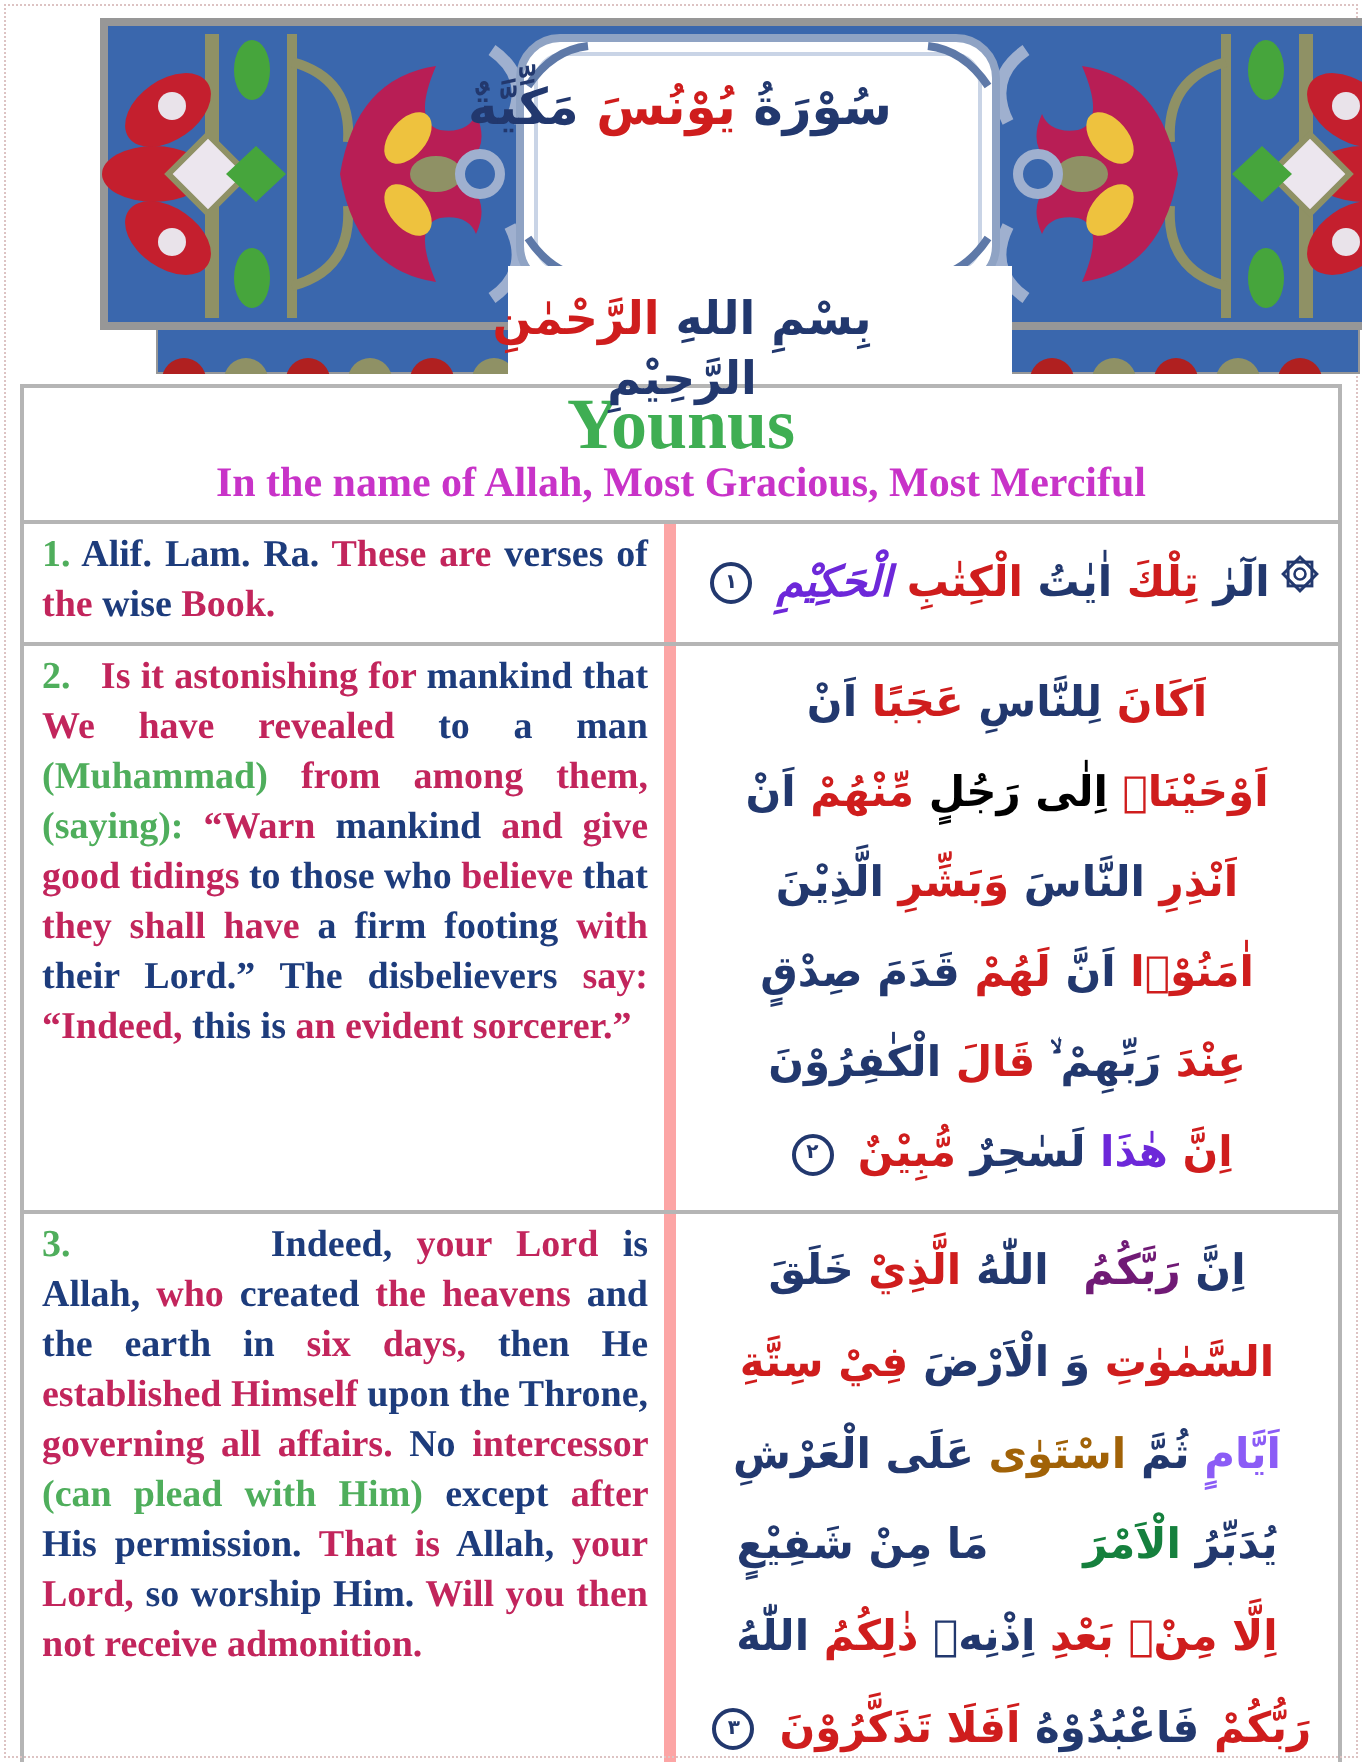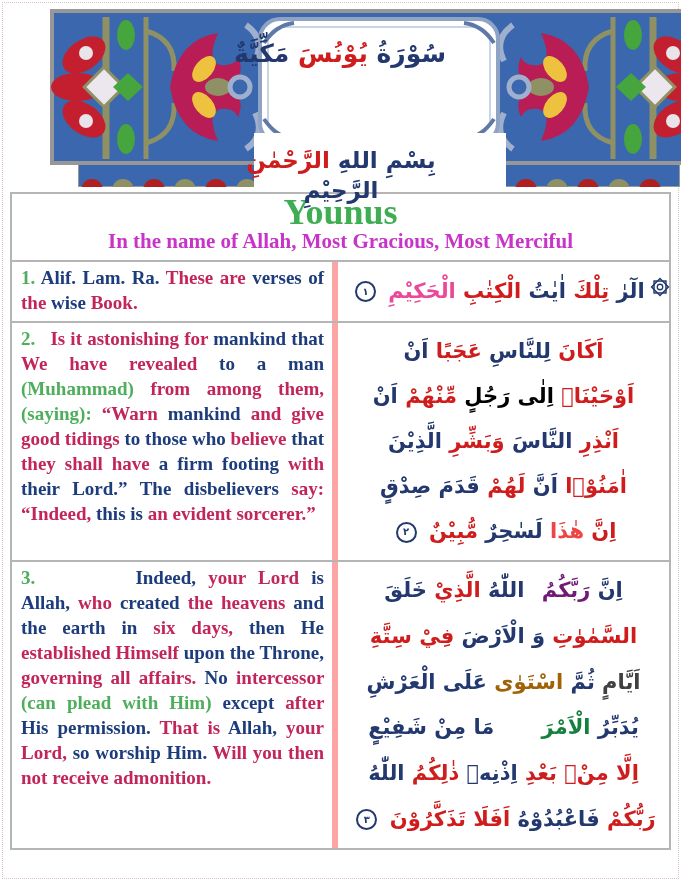--- a/index.html
+++ b/index.html
@@ -128,39 +128,40 @@
       <div class="bismillah-translation" style="color: rgb(200, 51, 200);">In the name of Allah, Most Gracious, Most Merciful</div>
     </div>
     <div id="verse-table">
         <div class="verse-row">
           <div class="english-cell"><span class="verse-num" style="color: rgb(79, 174, 92);">1.</span> <span style="color: rgb(29, 60, 124);">Alif. Lam. Ra.</span> <span style="color: rgb(194, 37, 92);">These are</span> <span style="color: rgb(29, 60, 124);">verses of</span> <span style="color: rgb(194, 37, 92);">the</span> <span style="color: rgb(29, 60, 124);">wise</span> <span style="color: rgb(194, 37, 92);">Book.</span> </div>
           <div class="arabic-cell">
             <div class="arabic-line"><span class="rosette"><svg width="22" height="22" viewBox="0 0 24 24">
                   <rect x="5.5" y="5.5" width="13" height="13" fill="#fff" stroke="#22386e" stroke-width="1.6" transform="rotate(45 12 12)"></rect>
                   <rect x="5.5" y="5.5" width="13" height="13" fill="none" stroke="#22386e" stroke-width="1.6"></rect>
                   <circle cx="12" cy="12" r="3" fill="none" stroke="#22386e" stroke-width="1.4"></circle>
-                </svg></span><span style="color: rgb(34, 56, 110);">الٓرٰ</span> <span style="color: rgb(207, 29, 29);">تِلْكَ</span> <span style="color: rgb(34, 56, 110);">اٰيٰتُ</span> <span style="color: rgb(207, 29, 29);">الْكِتٰبِ</span> <span style="color: #ec4899;">الْحَكِيْمِ</span> <span class="ayah-mark" style="color: rgb(34, 56, 110);">١</span></div>
+                </svg></span><span style="color: rgb(34, 56, 110);">الٓرٰ</span> <span style="color: rgb(207, 29, 29);">تِلْكَ</span> <span style="color: rgb(34, 56, 110);">اٰيٰتُ</span> <span style="color: rgb(207, 29, 29);">الْكِتٰبِ</span> <span style="color: #6d28d9; font-style: italic;">الْحَكِيْمِ</span> <span class="ayah-mark" style="color: rgb(34, 56, 110);">١</span></div>
           </div>
         </div>
         <div class="verse-row">
           <div class="english-cell"><span class="verse-num" style="color: rgb(79, 174, 92);">2.</span> <span style="color: rgb(194, 37, 92);">Is it astonishing for</span> <span style="color: rgb(29, 60, 124);">mankind that</span> <span style="color: rgb(194, 37, 92);">We have revealed</span> <span style="color: rgb(29, 60, 124);">to a man</span> <span style="color: rgb(79, 174, 92);">(Muhammad)</span> <span style="color: rgb(194, 37, 92);">from among them,</span> <span style="color: rgb(79, 174, 92);">(saying):</span> <span style="color: rgb(194, 37, 92);">“Warn</span> <span style="color: rgb(29, 60, 124);">mankind</span> <span style="color: rgb(194, 37, 92);">and give good tidings</span> <span style="color: rgb(29, 60, 124);">to those who</span> <span style="color: rgb(194, 37, 92);">believe</span> <span style="color: rgb(29, 60, 124);">that</span> <span style="color: rgb(194, 37, 92);">they shall have</span> <span style="color: rgb(29, 60, 124);">a firm footing</span> <span style="color: rgb(194, 37, 92);">with</span> <span style="color: rgb(29, 60, 124);">their Lord.”</span> <span style="color: rgb(29, 60, 124);">The disbelievers</span> <span style="color: rgb(194, 37, 92);">say: “Indeed,</span> <span style="color: rgb(29, 60, 124);">this is</span> <span style="color: rgb(194, 37, 92);">an evident sorcerer.”</span> </div>
           <div class="arabic-cell">
             <div class="arabic-line"><span style="color: rgb(207, 29, 29);">اَكَانَ</span> <span style="color: rgb(34, 56, 110);">لِلنَّاسِ</span> <span style="color: rgb(207, 29, 29);">عَجَبًا</span> <span style="color: rgb(34, 56, 110);">اَنْ</span> </div>
             <div class="arabic-line"><span style="color: rgb(207, 29, 29);">اَوْحَيْنَاۤ</span> <span style="color: #000000;">اِلٰى رَجُلٍ</span> <span style="color: rgb(207, 29, 29);">مِّنْهُمْ</span> <span style="color: rgb(34, 56, 110);">اَنْ</span> </div>
             <div class="arabic-line"><span style="color: rgb(207, 29, 29);">اَنْذِرِ</span> <span style="color: rgb(34, 56, 110);">النَّاسَ</span> <span style="color: rgb(207, 29, 29);">وَبَشِّرِ</span> <span style="color: rgb(34, 56, 110);">الَّذِيْنَ</span> </div>
             <div class="arabic-line"><span style="color: rgb(207, 29, 29);">اٰمَنُوْۤا</span> <span style="color: rgb(34, 56, 110);">اَنَّ</span> <span style="color: rgb(207, 29, 29);">لَهُمْ</span> <span style="color: rgb(34, 56, 110);">قَدَمَ صِدْقٍ</span> </div>
-            <div class="arabic-line"><span style="color: rgb(207, 29, 29);">اِنَّ</span> <span style="color: #ef4444; margin-top: 35px;">هٰذَا</span> <span style="color: rgb(34, 56, 110);">لَسٰحِرٌ</span> <span style="color: rgb(207, 29, 29);">مُّبِيْنٌ</span> <span class="ayah-mark" style="color: rgb(34, 56, 110);">٢</span></div>
+            <div class="arabic-line"><span style="color: rgb(207, 29, 29);">عِنْدَ</span> <span style="color: rgb(34, 56, 110);">رَبِّهِمْ ۙ</span> <span style="color: rgb(207, 29, 29);">قَالَ</span> <span style="color: rgb(34, 56, 110);">الْكٰفِرُوْنَ</span> </div>
+            <div class="arabic-line"><span style="color: rgb(207, 29, 29);">اِنَّ</span> <span style="color: #6d28d9; margin-top: 35px;">هٰذَا</span> <span style="color: rgb(34, 56, 110);">لَسٰحِرٌ</span> <span style="color: rgb(207, 29, 29);">مُّبِيْنٌ</span> <span class="ayah-mark" style="color: rgb(34, 56, 110);">٢</span></div>
           </div>
         </div>
         <div class="verse-row">
           <div class="english-cell"><span class="verse-num" style="color: rgb(79, 174, 92);">3.</span> <span style="color: rgb(29, 60, 124);">Indeed,</span> <span style="color: rgb(194, 37, 92);">your Lord</span> <span style="color: rgb(29, 60, 124);">is Allah,</span> <span style="color: rgb(194, 37, 92);">who</span> <span style="color: rgb(29, 60, 124);">created</span> <span style="color: rgb(194, 37, 92);">the heavens</span> <span style="color: rgb(29, 60, 124);">and the earth in</span> <span style="color: rgb(194, 37, 92);">six days,</span> <span style="color: rgb(29, 60, 124);">then He</span> <span style="color: rgb(194, 37, 92);">established Himself</span> <span style="color: rgb(29, 60, 124);">upon the Throne,</span> <span style="color: rgb(194, 37, 92);">governing all affairs.</span> <span style="color: rgb(29, 60, 124);">No</span> <span style="color: rgb(194, 37, 92);">intercessor</span> <span style="color: rgb(79, 174, 92);">(can plead with Him)</span> <span style="color: rgb(29, 60, 124);">except</span> <span style="color: rgb(194, 37, 92);">after</span> <span style="color: rgb(29, 60, 124);">His permission.</span> <span style="color: rgb(194, 37, 92);">That is</span> <span style="color: rgb(29, 60, 124);">Allah,</span> <span style="color: rgb(194, 37, 92);">your Lord,</span> <span style="color: rgb(29, 60, 124);">so worship Him.</span> <span style="color: rgb(194, 37, 92);">Will you then not receive admonition.</span> </div>
           <div class="arabic-cell">
             <div class="arabic-line"><span style="color: rgb(34, 56, 110);">اِنَّ</span> <span style="color: #701a75; margin-left: 10px;">رَبَّكُمُ</span> <span style="color: rgb(34, 56, 110);">اللّٰهُ</span> <span style="color: rgb(207, 29, 29);">الَّذِيْ</span> <span style="color: rgb(34, 56, 110);">خَلَقَ</span> </div>
             <div class="arabic-line"><span style="color: rgb(207, 29, 29);">السَّمٰوٰتِ</span> <span style="color: rgb(34, 56, 110);">وَ الْاَرْضَ</span> <span style="color: rgb(207, 29, 29);">فِيْ سِتَّةِ</span> </div>
-            <div class="arabic-line"><span style="color: #404040;">اَيَّامٍ</span> <span style="color: rgb(34, 56, 110);">ثُمَّ</span> <span style="color: #a16207;">اسْتَوٰى</span> <span style="color: rgb(34, 56, 110);">عَلَى الْعَرْشِ</span> </div>
+            <div class="arabic-line"><span style="color: #8b5cf6;">اَيَّامٍ</span> <span style="color: rgb(34, 56, 110);">ثُمَّ</span> <span style="color: #a16207;">اسْتَوٰى</span> <span style="color: rgb(34, 56, 110);">عَلَى الْعَرْشِ</span> </div>
             <div class="arabic-line"><span style="color: rgb(34, 56, 110);">يُدَبِّرُ</span> <span style="color: #15803d; margin-left: 40px;">الْاَمْرَ</span> <span style="color: rgb(34, 56, 110);">مَا مِنْ</span> <span style="color: rgb(34, 56, 110);">شَفِيْعٍ</span> </div>
             <div class="arabic-line"><span style="color: rgb(207, 29, 29);">اِلَّا مِنْۢ بَعْدِ</span> <span style="color: rgb(34, 56, 110);">اِذْنِهٖ</span> <span style="color: rgb(207, 29, 29);">ذٰلِكُمُ</span> <span style="color: rgb(34, 56, 110);">اللّٰهُ</span> </div>
             <div class="arabic-line"><span style="color: rgb(207, 29, 29);">رَبُّكُمْ</span> <span style="color: rgb(34, 56, 110);">فَاعْبُدُوْهُ</span> <span style="color: rgb(207, 29, 29);">اَفَلَا تَذَكَّرُوْنَ</span> <span class="ayah-mark" style="color: rgb(34, 56, 110);">٣</span></div>
           </div>
         </div>
       </div>
   </div>
 
 </div>
 

